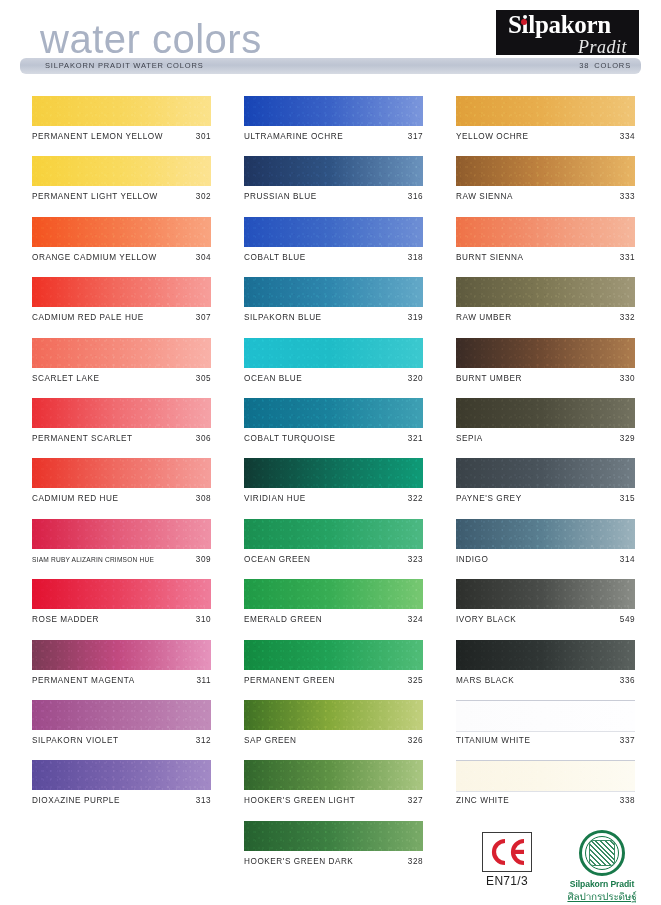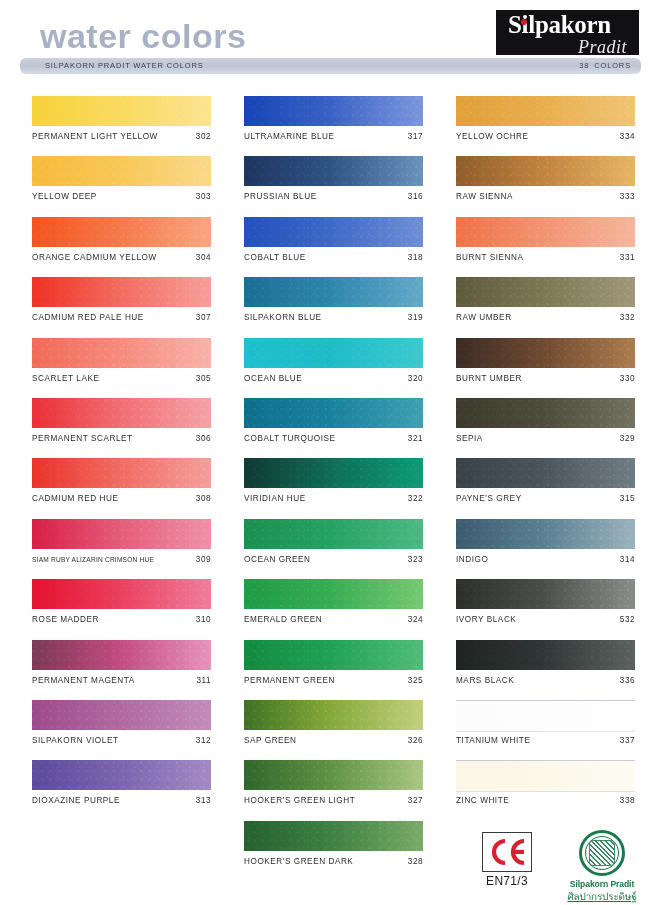--- a/index.html
+++ b/index.html
@@ -7,22 +7,22 @@
     width:661px;height:905px;
     background:#ffffff;
     font-family:"Liberation Sans", sans-serif;
     overflow:hidden;
     position:relative;
   }
   
   .header{position:relative;height:80px;}
   .page-title{
     position:absolute;left:40px;top:17px;
-    font-size:34px;letter-spacing:0.5px;
-    color:#a9b2c4;font-weight:700;
+    font-size:40px;letter-spacing:0.5px;
+    color:#a9b2c4;font-weight:400;
   }
   .logo-box{
     position:absolute;right:22px;top:10px;
     width:143px;height:45px;
     background:#111013;
     overflow:hidden;
   }
   .logo-main{
     position:absolute;left:12px;top:2px;
     color:#ffffff;
@@ -163,38 +163,38 @@
     <div class="sub-bar-left">SILPAKORN PRADIT WATER COLORS</div>
     <div class="sub-bar-right">
       <span class="cnum">38</span><span>COLORS</span>
     </div>
   </div>
 </div>
 
 <div class="grid">
   <div class="column col-1">
       <div class="swatch-row">
+        <div class="swatch" style="background: linear-gradient(90deg, rgb(246, 207, 63) 0%, rgb(248, 214, 90) 48%, rgb(251, 226, 139) 100%);">
+          <div class="grain"></div>
+        </div>
+        <div class="label-row">
+          <span class="c-name">PERMANENT LEMON YELLOW</span>
+          <span class="c-code">301</span>
+        </div>
+      </div>
+      <div class="swatch-row">
         <div class="swatch" style="background: linear-gradient(90deg, rgb(247, 210, 59) 0%, rgb(249, 218, 93) 48%, rgb(252, 227, 146) 100%);">
           <div class="grain"></div>
         </div>
         <div class="label-row">
           <span class="c-name">PERMANENT LIGHT YELLOW</span>
           <span class="c-code">302</span>
         </div>
       </div>
       <div class="swatch-row">
-        <div class="swatch" style="background: linear-gradient(90deg, rgb(246, 187, 60) 0%, rgb(248, 199, 87) 48%, rgb(251, 217, 140) 100%);">
-          <div class="grain"></div>
-        </div>
-        <div class="label-row">
-          <span class="c-name">YELLOW DEEP</span>
-          <span class="c-code">303</span>
-        </div>
-      </div>
-      <div class="swatch-row">
         <div class="swatch" style="background: linear-gradient(90deg, rgb(244, 83, 31) 0%, rgb(245, 121, 74) 48%, rgb(249, 165, 129) 100%);">
           <div class="grain"></div>
         </div>
         <div class="label-row">
           <span class="c-name">ORANGE CADMIUM YELLOW</span>
           <span class="c-code">304</span>
         </div>
       </div>
       <div class="swatch-row">
         <div class="swatch" style="background: linear-gradient(90deg, rgb(239, 49, 36) 0%, rgb(242, 106, 94) 48%, rgb(247, 159, 155) 100%);">
@@ -277,21 +277,21 @@
           <span class="c-code">313</span>
         </div>
       </div>
     </div>
   <div class="column col-2">
       <div class="swatch-row">
         <div class="swatch" style="background: linear-gradient(90deg, rgb(23, 68, 181) 0%, rgb(58, 98, 198) 48%, rgb(124, 151, 220) 100%);">
           <div class="grain"></div>
         </div>
         <div class="label-row">
-          <span class="c-name">ULTRAMARINE BLUE</span>
+          <span class="c-name">ULTRAMARINE OCHRE</span>
           <span class="c-code">317</span>
         </div>
       </div>
       <div class="swatch-row">
         <div class="swatch" style="background: linear-gradient(90deg, rgb(31, 53, 96) 0%, rgb(47, 83, 131) 48%, rgb(107, 147, 189) 100%);">
           <div class="grain"></div>
         </div>
         <div class="label-row">
           <span class="c-name">PRUSSIAN BLUE</span>
           <span class="c-code">316</span>
@@ -469,21 +469,21 @@
           <span class="c-name">INDIGO</span>
           <span class="c-code">314</span>
         </div>
       </div>
       <div class="swatch-row">
         <div class="swatch" style="background: linear-gradient(90deg, rgb(45, 47, 44) 0%, rgb(74, 77, 74) 48%, rgb(138, 141, 135) 100%);">
           <div class="grain"></div>
         </div>
         <div class="label-row">
           <span class="c-name">IVORY BLACK</span>
-          <span class="c-code">532</span>
+          <span class="c-code">549</span>
         </div>
       </div>
       <div class="swatch-row">
         <div class="swatch" style="background: linear-gradient(90deg, rgb(31, 35, 34) 0%, rgb(48, 54, 53) 48%, rgb(91, 98, 95) 100%);">
           <div class="grain"></div>
         </div>
         <div class="label-row">
           <span class="c-name">MARS BLACK</span>
           <span class="c-code">336</span>
         </div>

